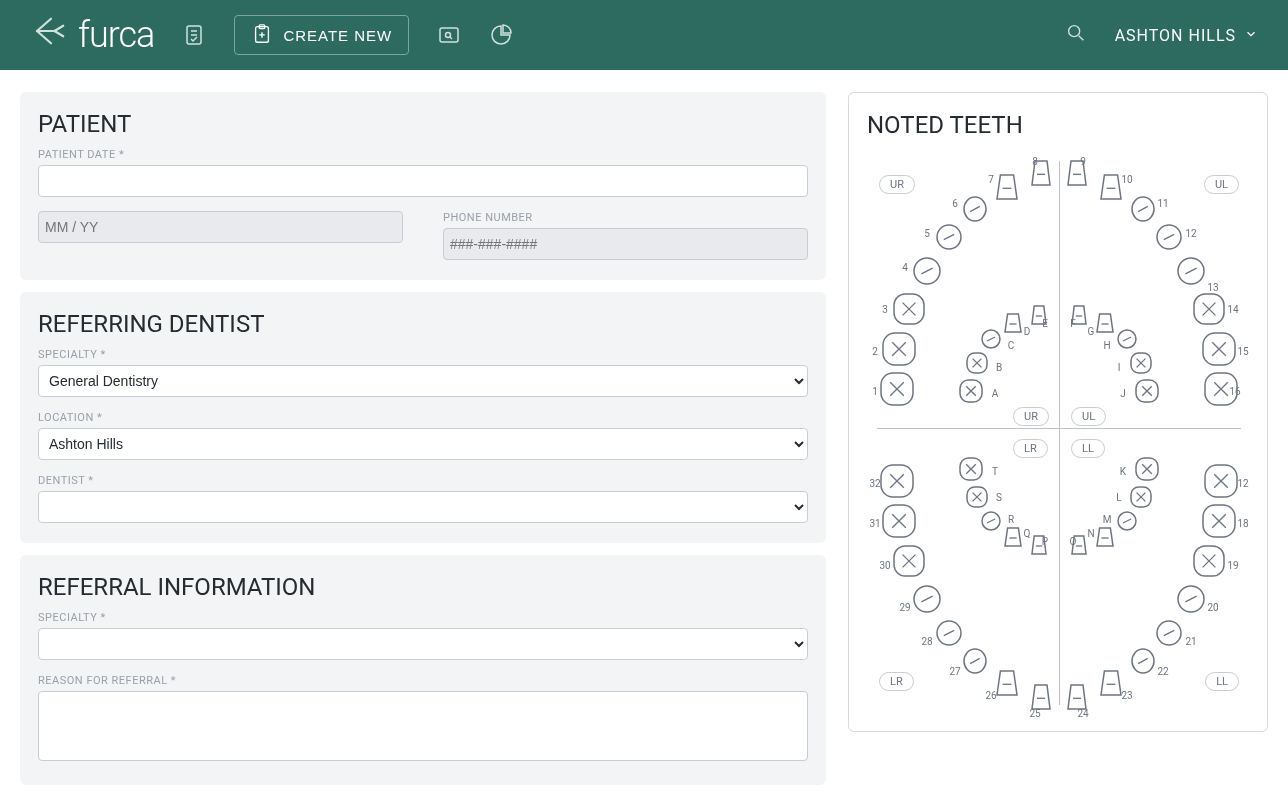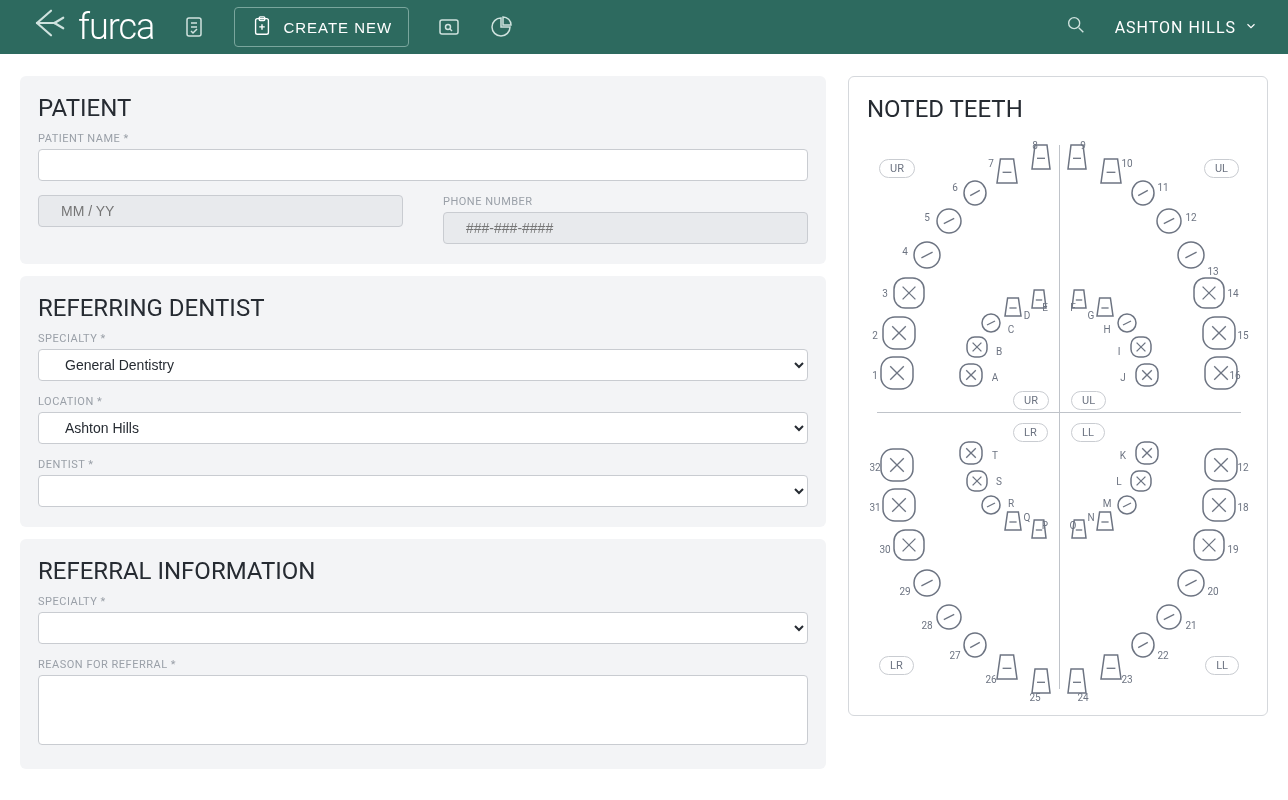--- a/index.html
+++ b/index.html
@@ -1,21 +1,21 @@
 <!DOCTYPE html>
 <html><head>
 <meta charset="utf-8">
 <style>
   * { box-sizing: border-box; margin: 0; padding: 0; }
   body { font-family: -apple-system, BlinkMacSystemFont, "Segoe UI", Roboto, Arial, sans-serif; background: #fff; color: #262b32; }
   
   
   .header {
     background: #2d6a5f;
-    height: 54px;
+    height: 70px;
     display: flex;
     align-items: center;
     padding: 0 30px;
     gap: 28px;
   }
   .logo {
     display: flex;
     align-items: center;
     color: #fff;
     font-size: 36px;
@@ -88,21 +88,21 @@
   }
   .field { margin-bottom: 14px; }
   .field:last-child { margin-bottom: 0; }
   .input, select, textarea {
     width: 100%;
     height: 32px;
     border: 1px solid #c9ccd1;
     border-radius: 4px;
     background: #fff;
     font-size: 14px;
-    padding: 0 22px;
+    padding: 0 6px;
     color: #262b32;
   }
   .input.readonly { background: #e8eaed; }
   textarea { height: 70px; padding: 8px 10px; resize: none; }
   .row2 { display: flex; gap: 40px; }
   .row2 .field { flex: 1; }
 
   
   .teeth-panel {
     width: 420px;
@@ -226,21 +226,21 @@
     </span>
   </div>
 </div>
 
 <div class="body-wrap">
   <div class="left-col">
 
     <div class="panel">
       <h2>PATIENT</h2>
       <div class="field">
-        <label class="field-label">PATIENT NAME *</label>
+        <label class="field-label">PATIENT DATE *</label>
         <input class="input" type="text" style="">
       </div>
       <div class="row2">
         <div class="field">
           <input class="input readonly" type="text" placeholder="MM / YY" style="">
         </div>
         <div class="field">
           <label class="field-label">PHONE NUMBER</label>
           <input class="input readonly" type="text" placeholder="###-###-####" style="">
         </div>

